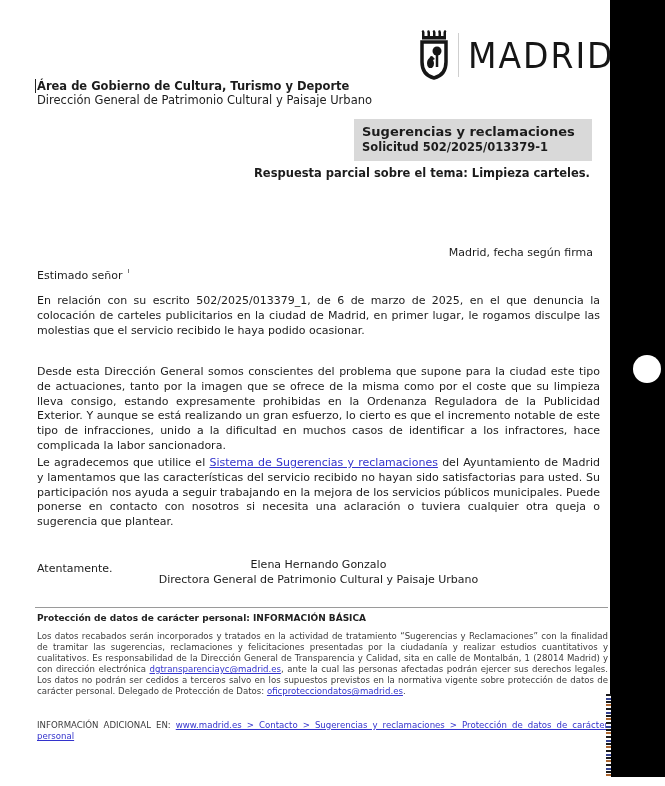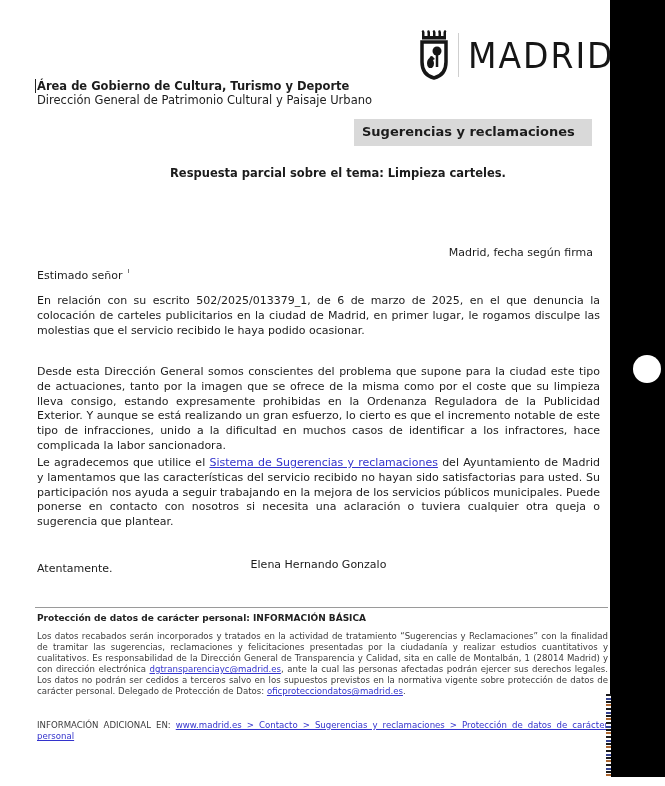--- a/index.html
+++ b/index.html
@@ -17,21 +17,21 @@
   .logo-divider{width:1px;height:44px;background:#cfcfcf;margin:0 9px 0 8px;}
   .logo-text{font-size:33px;letter-spacing:2px;color:#161616;line-height:1;transform:scaleY(1.05);}
   
   .subject-box{
     position:absolute;top:119px;right:73px;width:222px;background:#d9d9d9;
     padding:5px 8px 6px 8px;text-align:left;
   }
   .subject-box .l1{font-size:13px;font-weight:bold;line-height:16px;}
   .subject-box .l2{font-size:11.5px;font-weight:bold;line-height:15px;}
   .subject-line{
-    position:absolute;top:166px;right:75px;width:420px;text-align:left;
+    position:absolute;top:166px;right:75px;width:420px;text-align:right;
     font-size:11.5px;font-weight:bold;
   }
   
   .date-line{position:absolute;top:246px;right:72px;font-size:11px;}
   .salutation{position:absolute;left:37px;top:269px;font-size:11px;}
   .salutation .redact-mark{display:inline-block;width:1px;height:4px;background:#777;margin-left:6px;vertical-align:top;}
   .body-par{position:absolute;left:37px;width:563px;font-size:11px;line-height:14.8px;text-align:justify;}
   .p1{top:294px;}
   .p2{top:365px;}
   .p3{top:456px;}
@@ -93,38 +93,40 @@
 
         <path d="M22 76 q-4 -2 -4 -9 q0 -8 5 -11 q1 -4 4 -4 q3 0 4 3 l3 3 l-4 2 q2 3 2 7 q0 7 -4 9 z"></path>
       </g>
     </svg>
     <div class="logo-divider"></div>
     <div class="logo-text">MADRID</div>
   </div>
 
   <div class="subject-box">
     <div class="l1">Sugerencias y reclamaciones</div>
+    <div class="l2">Solicitud 502/2025/013379-1</div>
   </div>
   <div class="subject-line">Respuesta parcial sobre el tema: Limpieza carteles.</div>
 
   <div class="date-line">Madrid, fecha según firma</div>
 
   <div class="salutation">
     <span>Estimado señor</span><span class="redact-mark"></span>
   </div>
 
   <div class="body-par p1">En relación con su escrito 502/2025/013379_1, de 6 de marzo de 2025, en el que denuncia la colocación de carteles publicitarios en la ciudad de Madrid, en primer lugar, le rogamos disculpe las molestias que el servicio recibido le haya podido ocasionar.</div>
   <div class="body-par p2">Desde esta Dirección General somos conscientes del problema que supone para la ciudad este tipo de actuaciones, tanto por la imagen que se ofrece de la misma como por el coste que su limpieza lleva consigo, estando expresamente prohibidas en la Ordenanza Reguladora de la Publicidad Exterior. Y aunque se está realizando un gran esfuerzo, lo cierto es que el incremento notable de este tipo de infracciones, unido a la dificultad en muchos casos de identificar a los infractores, hace complicada la labor sancionadora.</div>
 
   <div class="body-par p3"><span>Le agradecemos que utilice el </span><a class="doc-link">Sistema de Sugerencias y reclamaciones</a><span> del Ayuntamiento de Madrid y lamentamos que las características del servicio recibido no hayan sido satisfactorias para usted. Su participación nos ayuda a seguir trabajando en la mejora de los servicios públicos municipales. Puede ponerse en contacto con nosotros si necesita una aclaración o tuviera cualquier otra queja o sugerencia que plantear.</span></div>
 
   <div class="closing">Atentamente.</div>
 
   <div class="signature">
     <div>Elena Hernando Gonzalo</div>
+    <div>Directora General de Patrimonio Cultural y Paisaje Urbano</div>
   </div>
 
   <div class="footer-rule"></div>
   <div class="privacy-heading">Protección de datos de carácter personal: INFORMACIÓN BÁSICA</div>
 
   <div class="privacy-body"><span>Los datos recabados serán incorporados y tratados en la actividad de tratamiento “Sugerencias y Reclamaciones” con la finalidad de tramitar las sugerencias, reclamaciones y felicitaciones presentadas por la ciudadanía y realizar estudios cuantitativos y cualitativos. Es responsabilidad de la Dirección General de Transparencia y Calidad, sita en calle de Montalbán, 1 (28014 Madrid) y con dirección electrónica </span><a class="doc-link">dgtransparenciayc@madrid.es</a><span>, ante la cual las personas afectadas podrán ejercer sus derechos legales. Los datos no podrán ser cedidos a terceros salvo en los supuestos previstos en la normativa vigente sobre protección de datos de carácter personal. Delegado de Protección de Datos: </span><a class="doc-link">oficprotecciondatos@madrid.es</a><span>.</span></div>
 
   <div class="privacy-additional"><span>INFORMACIÓN ADICIONAL EN: </span><a class="doc-link">www.madrid.es &gt; Contacto &gt; Sugerencias y reclamaciones &gt; Protección de datos de carácter personal</a></div>
 
 

